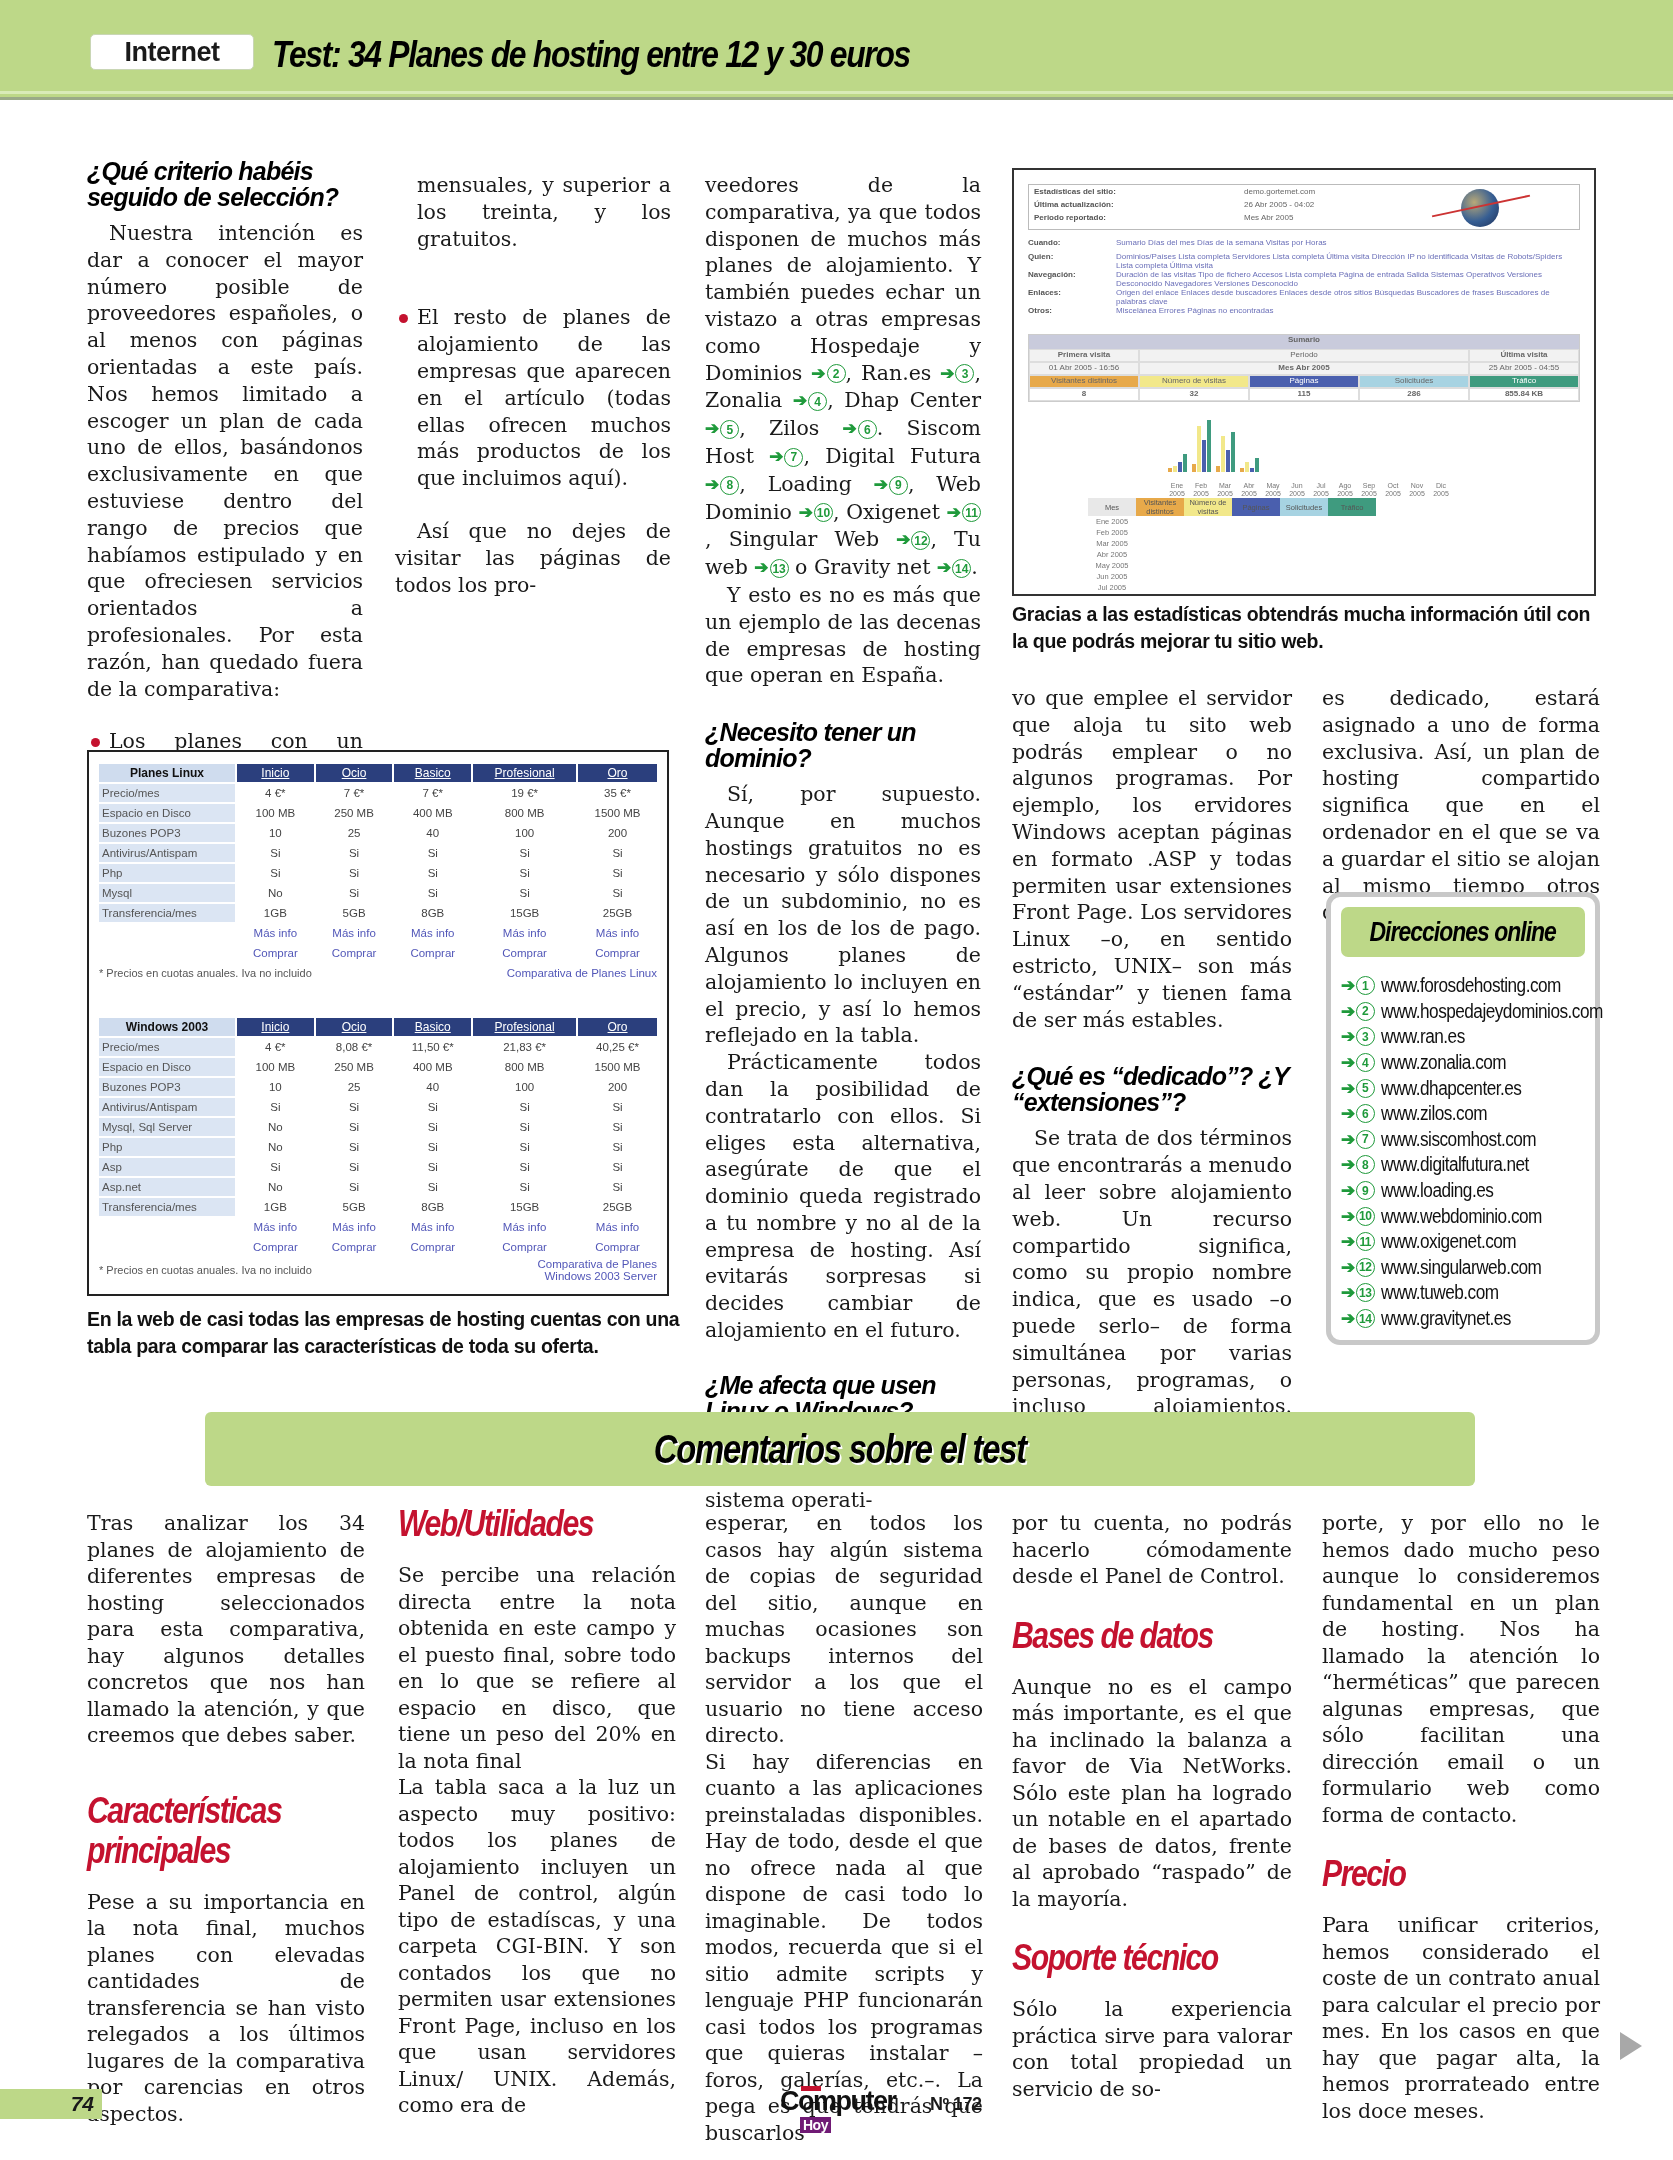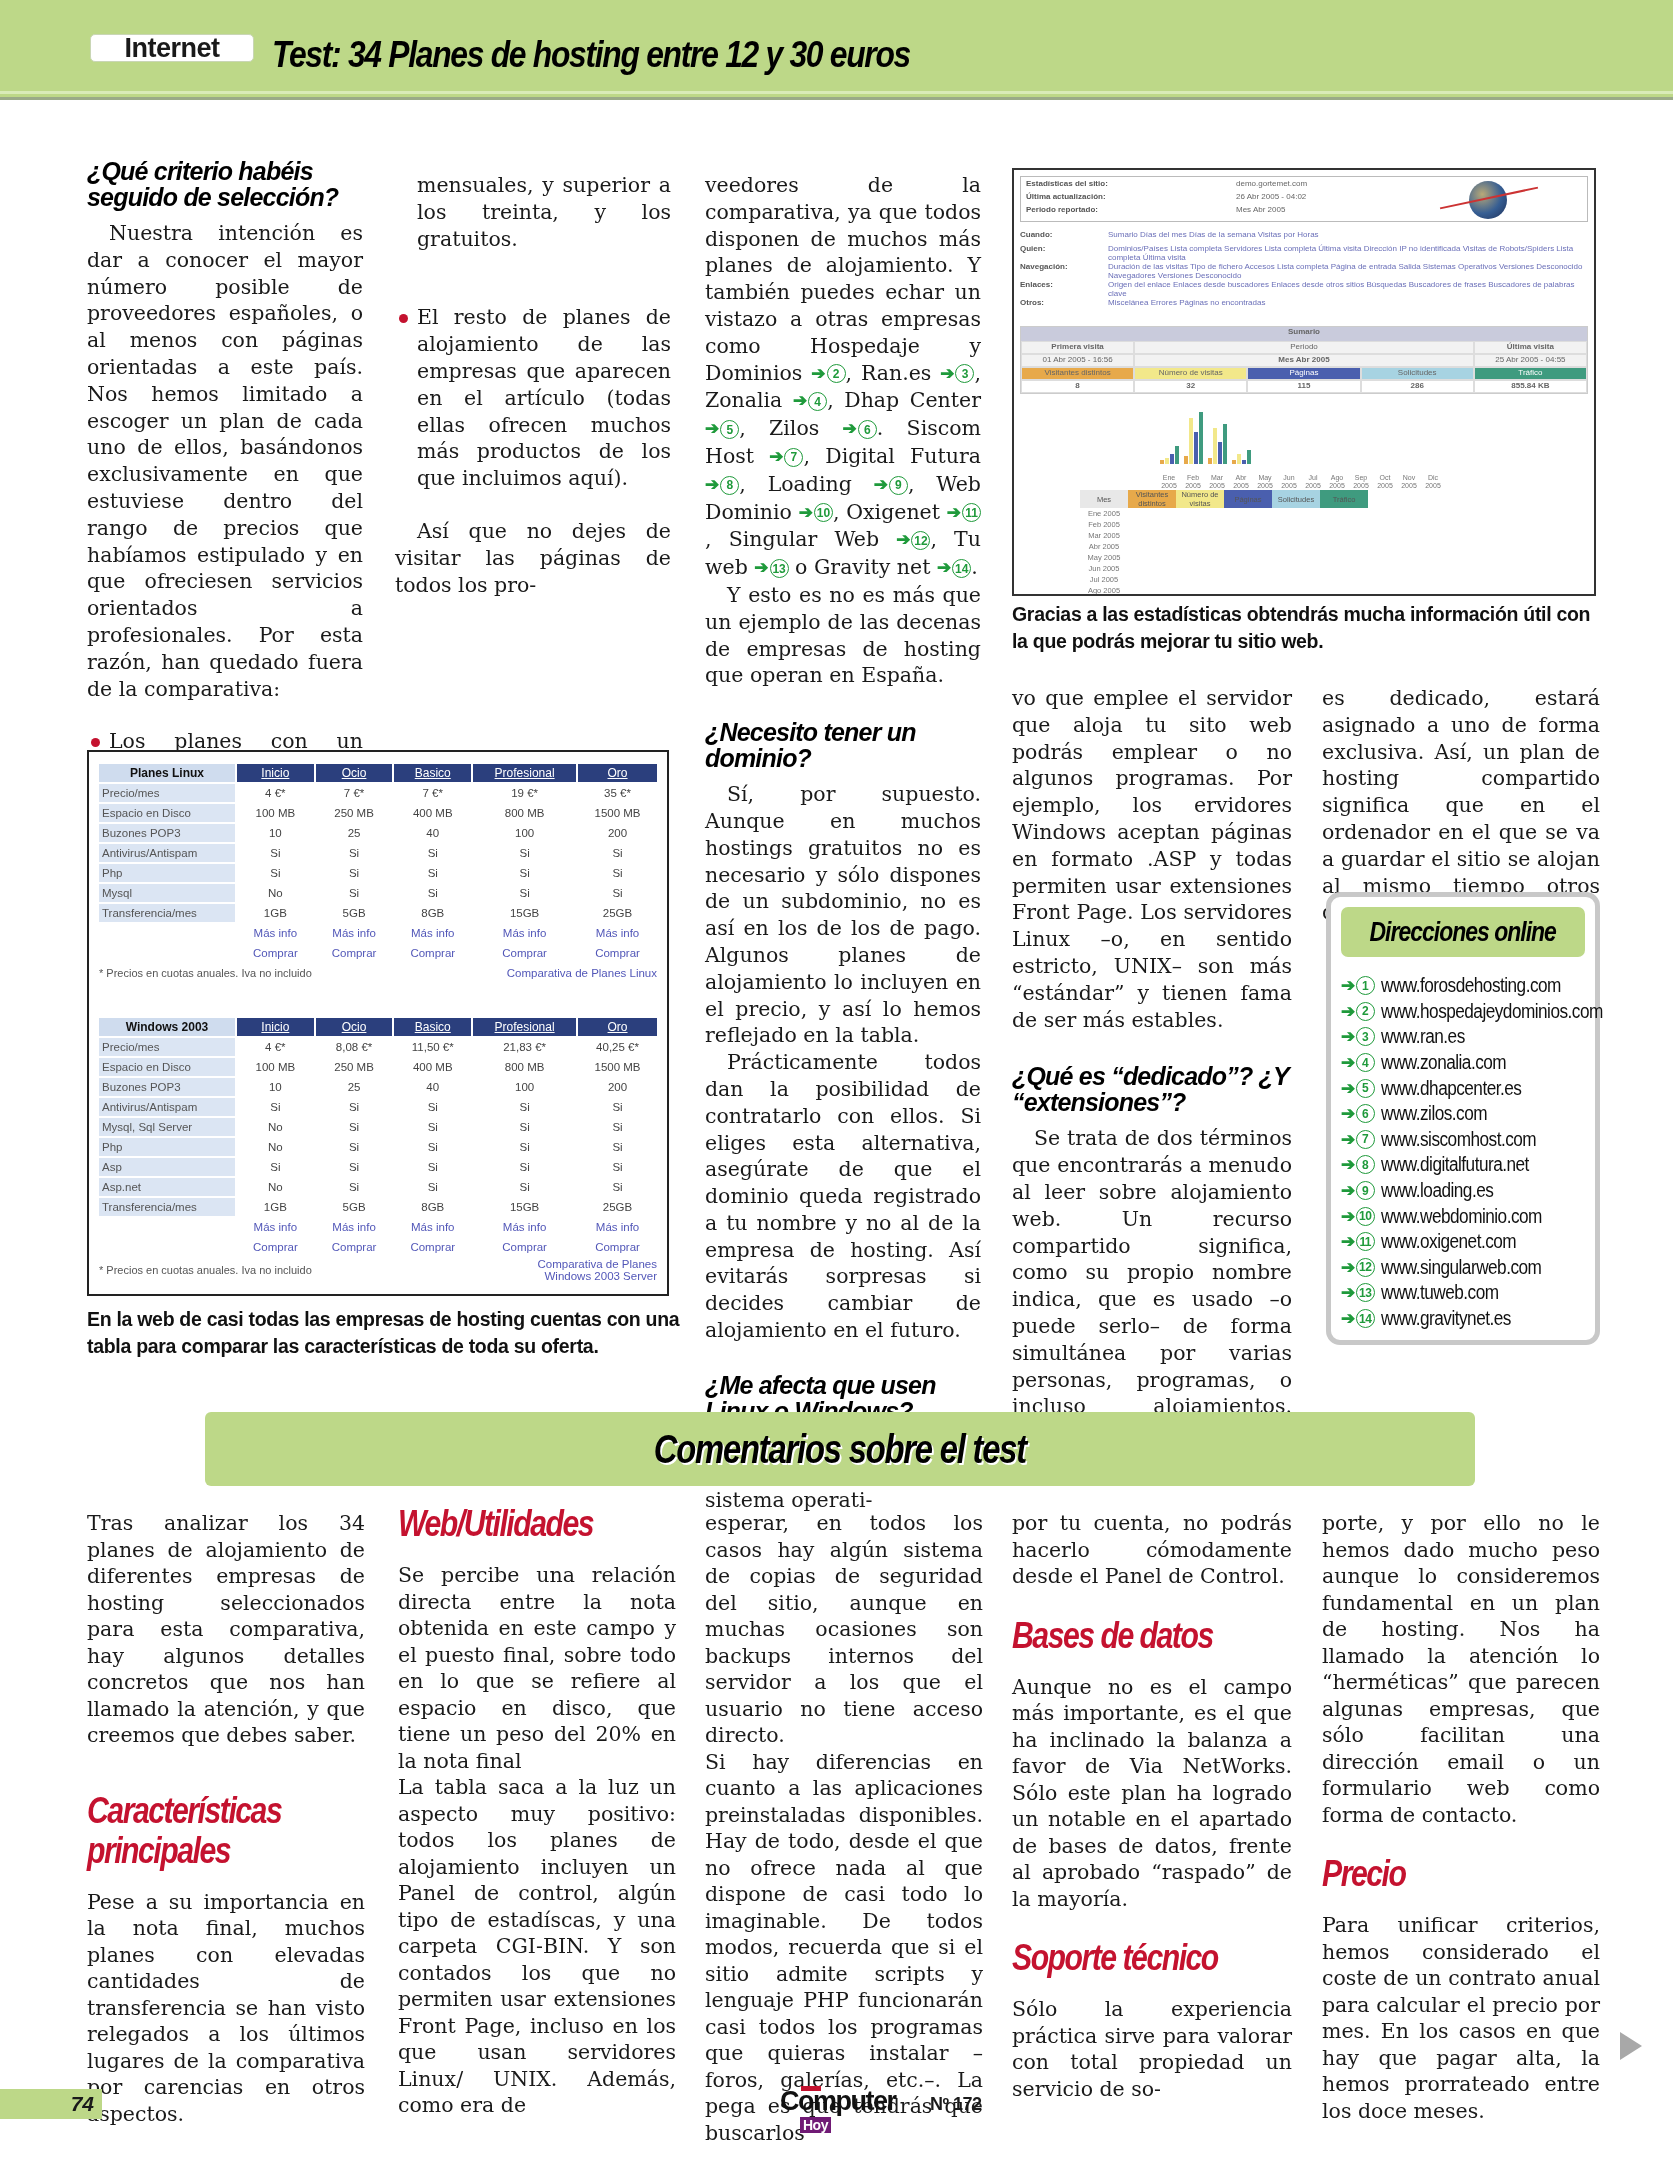--- a/index.html
+++ b/index.html
@@ -4,21 +4,21 @@
 <style>
   * { box-sizing: border-box; margin: 0; padding: 0; }
   html, body { width: 1673px; height: 2160px; background: #ffffff; overflow: hidden; }
   body { position: relative; font-family: "DejaVu Serif", "Liberation Serif", serif; color: #1a1a1a; }
 
   .abs { position: absolute; }
 
   
   .header-band { left: 0; top: 0; width: 1673px; height: 100px; background: #bdd888; border-bottom: 3px solid #9aaa88; }
   .header-band::after { content: ""; position: absolute; left: 0; right: 0; bottom: 3px; height: 3px; background: #d9ebb8; }
-  .section-tag { left: 90px; top: 34px; width: 164px; height: 28px; background: #ffffff; border-radius: 5px; border: 1px solid #c9d6b5;
+  .section-tag { left: 90px; top: 34px; width: 164px; height: 36px; background: #ffffff; border-radius: 5px; border: 1px solid #c9d6b5;
     font-family: "Liberation Sans", sans-serif; font-weight: bold; font-size: 27px; display: flex; align-items: center; justify-content: center; letter-spacing: -0.5px; }
   .page-title { left: 272px; top: 34px; font-family: "Liberation Sans", sans-serif; font-weight: bold; font-style: italic; font-size: 37px; letter-spacing: -1.5px; color: #000; transform: scaleX(0.86); transform-origin: left center; white-space: nowrap; }
 
   
   .col { position: absolute; font-size: 20.5px; line-height: 26.8px; text-align: justify; hyphens: manual; }
   .col p { margin: 0; }
   .col p.indent { text-indent: 22px; }
   .hd { font-family: "Liberation Sans", sans-serif; font-weight: bold; font-style: italic; font-size: 25px; line-height: 26px; letter-spacing: -0.8px; color: #000; margin-bottom: 10px; text-align: left; }
   .bullet { position: relative; padding-left: 22px; }
   .bullet::before { content: ""; position: absolute; left: 4px; top: 10px; width: 9px; height: 9px; border-radius: 50%; background: #c4122f; }
@@ -35,21 +35,21 @@
   .ptable { border-collapse: separate; border-spacing: 2px 2px; width: 100%; }
   .ptable th { background: #2b3f7d; color: #fff; font-weight: normal; text-decoration: underline; height: 18px; font-size: 12px; }
   .ptable th.label { background: #cfdcee; color: #111; font-weight: bold; text-decoration: none; width: 136px; }
   .ptable td { text-align: center; height: 18px; }
   .ptable td.label { background: #dbe5f3; text-align: left; padding-left: 3px; color: #555; }
   .ptable td.link { color: #5257b8; }
   .ptable td.note { text-align: left; color: #555; font-size: 11px; }
   .ptable td.comp { text-align: right; color: #5257b8; font-size: 11.5px; }
 
   
-  .stats-box { left: 1012px; top: 168px; width: 584px; height: 428px; border: 2px solid #333; background: #fff; padding: 6px; font-family: "Liberation Sans", sans-serif; font-size: 8px; color: #666; overflow: hidden; }
+  .stats-box { left: 1012px; top: 168px; width: 584px; height: 428px; border: 2px solid #333; background: #fff; padding: 14px; font-family: "Liberation Sans", sans-serif; font-size: 8px; color: #666; overflow: hidden; }
   .stats-top { border: 1px solid #bbb; height: 46px; position: relative; padding: 2px 5px; }
   .stats-top .row { display: flex; height: 13px; }
   .stats-top .k { width: 210px; font-weight: bold; color: #555; }
   .globe { position: absolute; right: 80px; top: 4px; width: 38px; height: 38px; border-radius: 50%; background: radial-gradient(circle at 35% 35%, #b8a978, #365e93 55%, #1e2e55); }
   .globe::before { content: ""; position: absolute; left: -30px; top: 16px; width: 100px; height: 2px; background: #c33; transform: rotate(-12deg); }
   .stats-nav { margin-top: 8px; }
   .stats-nav .row { display: flex; min-height: 14px; }
   .stats-nav .k { width: 88px; color: #555; font-weight: bold; }
   .stats-nav .v { flex: 1; color: #6a6fb8; }
   .summ { margin-top: 14px; border: 1px solid #ccc; }

